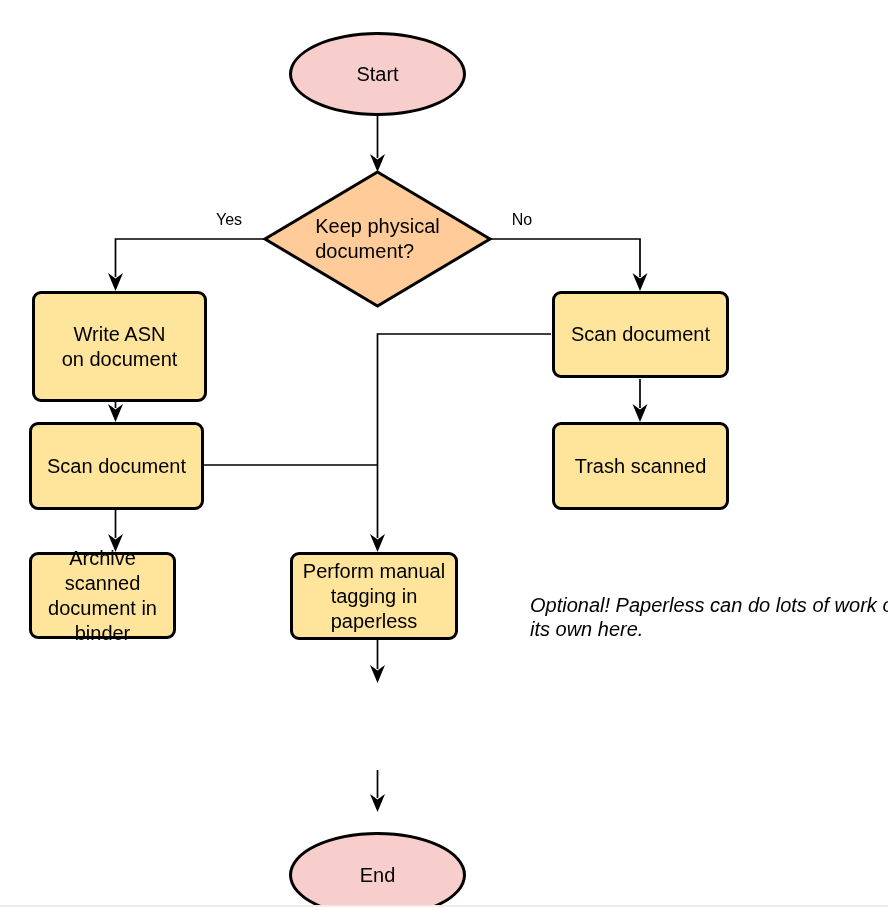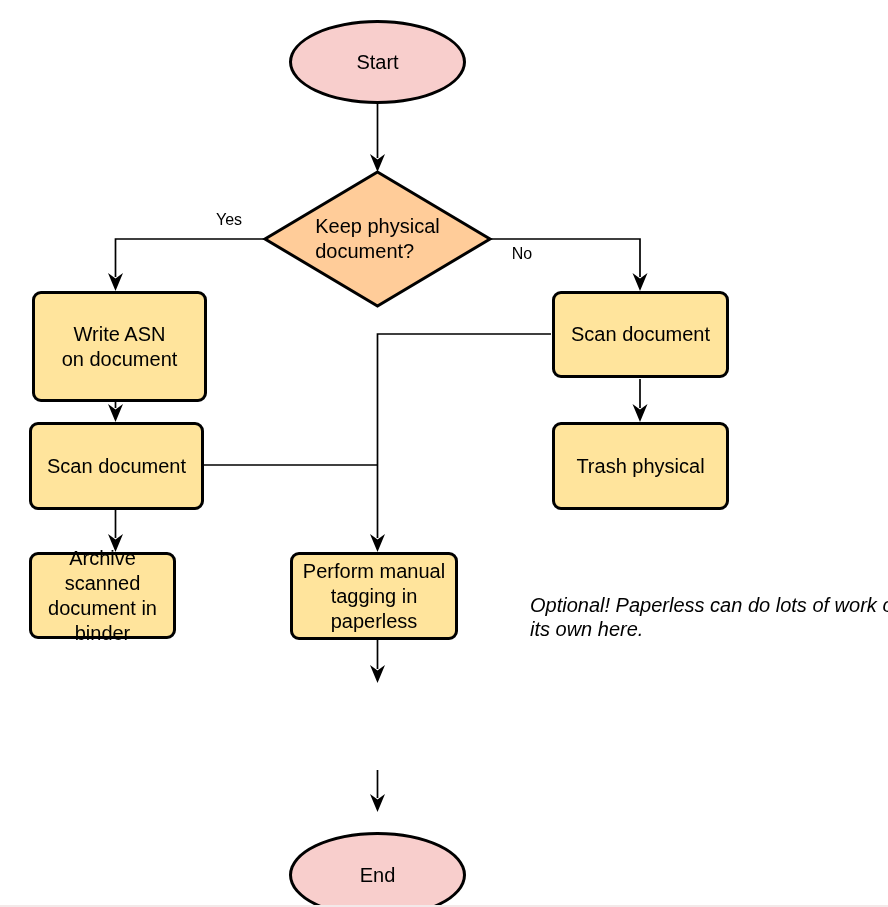--- a/index.html
+++ b/index.html
@@ -97,40 +97,40 @@
       <path d="M640 291 l-7.5 -18 l7.5 5.5 l7.5 -5.5 z"></path>
       <path d="M115.5 422 l-7.5 -18 l7.5 5.5 l7.5 -5.5 z"></path>
       <path d="M115.5 552 l-7.5 -18 l7.5 5.5 l7.5 -5.5 z"></path>
       <path d="M640 422 l-7.5 -18 l7.5 5.5 l7.5 -5.5 z"></path>
       <path d="M377.5 552 l-7.5 -18 l7.5 5.5 l7.5 -5.5 z"></path>
       <path d="M377.5 683 l-7.5 -18 l7.5 5.5 l7.5 -5.5 z"></path>
       <path d="M377.5 812 l-7.5 -18 l7.5 5.5 l7.5 -5.5 z"></path>
     </g>
   </svg>
 
-  <div class="node terminator" style="left:289px; top:20px; width:177px; height:84px;">Start</div>
+  <div class="node terminator" style="left:289px; top:32px; width:177px; height:84px;">Start</div>
 
   <div class="decision-label" style="left:287px; top:207px; width:181px; height:64px;">Keep physical
 document?</div>
 
   <div class="edge-label" style="left:203px; top:211px; width:52px;">Yes</div>
-  <div class="edge-label" style="left:496px; top:211px; width:52px;margin-top:34px;">No</div>
+  <div class="edge-label" style="left:496px; top:211px; width:52px;">No</div>
 
   <div class="node process" style="left:32px; top:291px; width:175px; height:111px;">Write ASN
 on document</div>
 
   <div class="node process" style="left:29px; top:422px; width:175px; height:88px;">Scan document</div>
 
   <div class="node process" style="left:29px; top:552px; width:147px; height:87px;">Archive scanned
 document in
 binder</div>
 
   <div class="node process" style="left:552px; top:291px; width:177px; height:87px;">Scan document</div>
 
-  <div class="node process" style="left:552px; top:422px; width:177px; height:88px;">Trash physical</div>
+  <div class="node process" style="left:552px; top:422px; width:177px; height:88px;">Trash scanned</div>
 
   <div class="node process" style="left:290px; top:552px; width:168px; height:88px;text-align:center;">Perform manual
 tagging in
 paperless</div>
 
 
   <div class="node terminator" style="left:289px; top:832px; width:177px; height:86px;">End</div>
 
   <div class="note" style="left:482px; top:593px; width:402px;">Optional! Paperless can do lots of work on
 its own here.</div>

